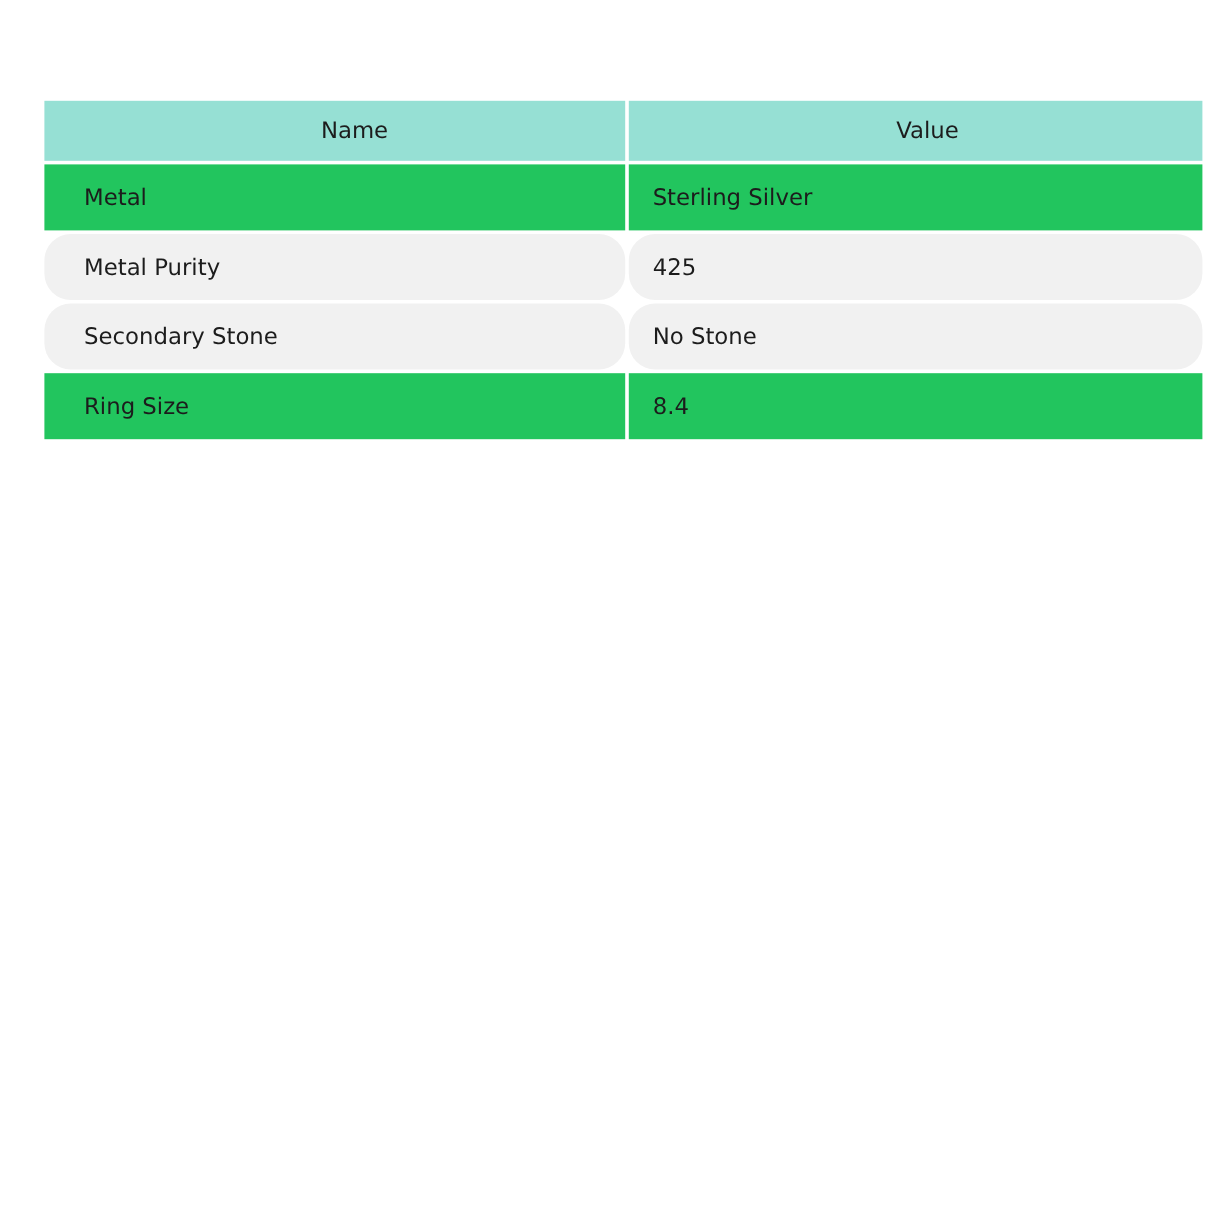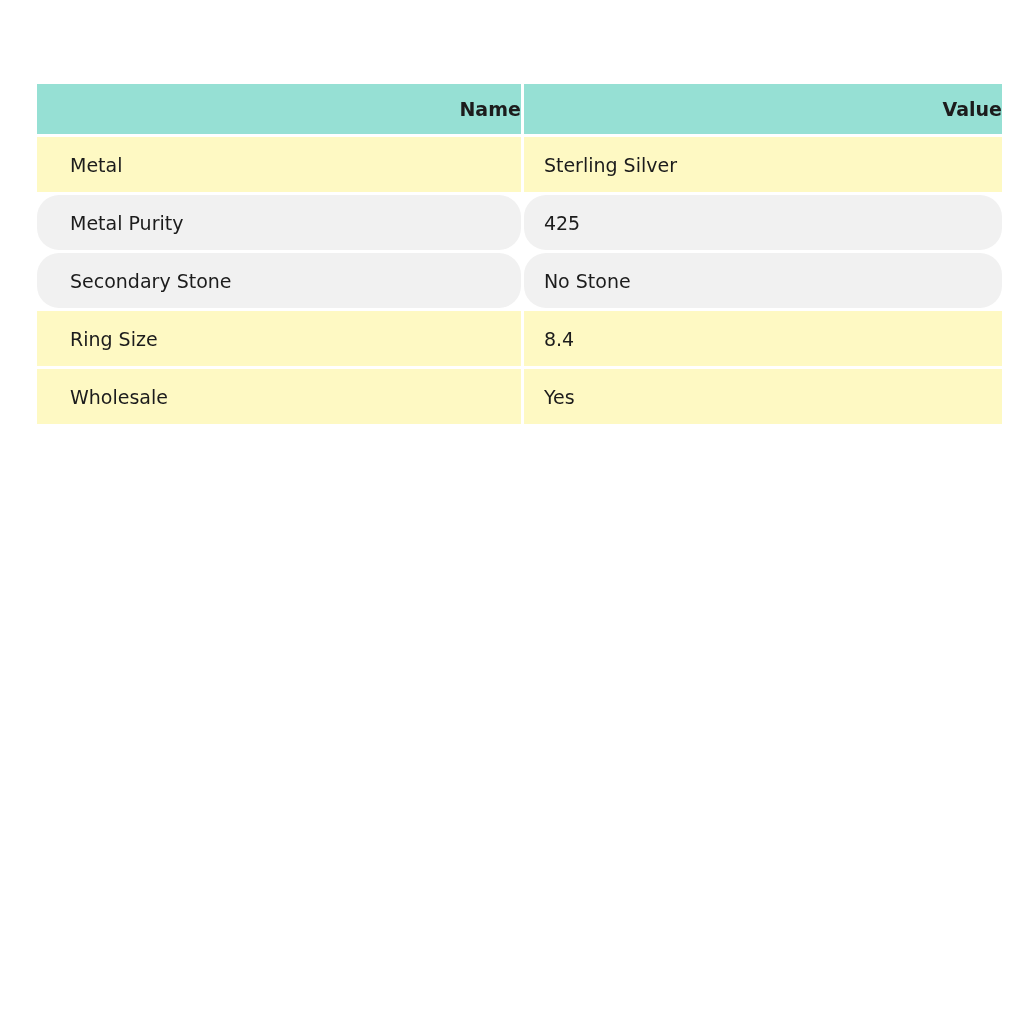--- a/index.html
+++ b/index.html
@@ -35,33 +35,33 @@
     border-collapse: separate;
     border-spacing: 3px;
     table-layout: fixed;
   }
   table.attr-table col.col-name  { width: 50.3%; }
   table.attr-table col.col-value { width: 49.7%; }
   table.attr-table th {
     background: var(--header-bg);
     height: 50px;
     font-size: 19px;
-    font-weight: 700;
-    text-align: right;
+    font-weight: 400;
+    text-align: center;
     vertical-align: middle;
     padding: 0;
   }
   table.attr-table td {
     height: 55px;
     font-size: 19px;
     font-weight: 400;
     text-align: left;
     vertical-align: middle;
     padding: 0;
-    background: #fef9c3;
+    background: #22c55e;
   }
   table.attr-table tr.alt td {
     background: var(--row-alt-bg);
     border-radius: 22px;
   }
   table.attr-table th.c-name, table.attr-table td.c-name  { padding-left: 33px; }
   table.attr-table th.c-value, table.attr-table td.c-value { padding-left: 20px; margin-left: 26px; }
 </style>
 </head>
 <body>
@@ -89,20 +89,16 @@
           <td class="c-value">425</td>
         </tr>
         <tr class="alt">
           <td class="c-name">Secondary Stone</td>
           <td class="c-value">No Stone</td>
         </tr>
         <tr>
           <td class="c-name">Ring Size</td>
           <td class="c-value">8.4</td>
         </tr>
-        <tr>
-          <td class="c-name">Wholesale</td>
-          <td class="c-value">Yes</td>
-        </tr>
       </tbody>
     </table>
   </div>
 </div>
 
 </body></html>

